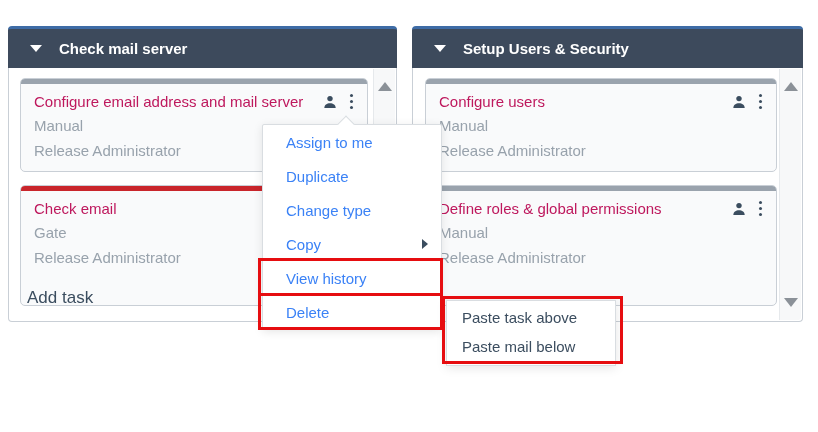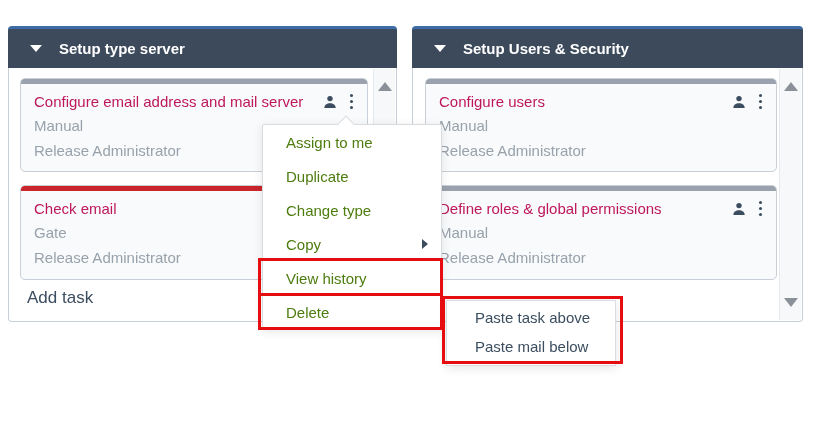--- a/index.html
+++ b/index.html
@@ -55,21 +55,21 @@
   .task-card {
     position:absolute; left:12px;
     background:#f9fafb;
     border:1px solid #c9cfd6;
     border-radius:5px;
     overflow:hidden;
   }
   #phase-0 .task-card { left:11px; width:348px; }
   #phase-1 .task-card { width:352px; }
   .card-1 { top:10px;  height:94px; }
-  .card-2 { top:117px; height:95px; }
+  .card-2 { top:117px; height:121px; }
 
   .card-topbar { height:5px; background:#9aa3ad; }
   .card-topbar.red { background:#c9252b; }
   .card-content { padding:8px 12px 0 13px; }
   .card-titlerow { display:flex; align-items:center; justify-content:space-between; }
   .card-title { font-size:15px; color:#be185d; }
   .card-icons { display:flex; align-items:center; gap:11px; margin-right:1px; }
   .person-icon svg { display:block; }
   .kebab-icon { display:flex; flex-direction:column; gap:3px; padding:2px 1px; }
   .kebab-icon i { width:3px; height:3px; border-radius:50%; background:#3b4d5f; }
@@ -93,21 +93,21 @@
   .menu-notch {
     position:absolute; top:-7px; left:77px;
     width:12px; height:12px; background:#ffffff;
     border-left:1px solid #d9dde1; border-top:1px solid #d9dde1;
     transform:rotate(45deg);
   }
   .menu-item {
     height:34px;
     display:flex; align-items:center; justify-content:space-between;
     padding:0 13px 0 23px;
-    font-size:15px; color:#4d7c0f;
+    font-size:15px; color:#3b82f6;
     cursor:pointer;
   }
   .submenu-arrow {
     width:0; height:0;
     border-top:5px solid transparent;
     border-bottom:5px solid transparent;
     border-left:6px solid #3b4d5f;
   }
 
   
@@ -115,21 +115,21 @@
     position:absolute; left:446px; top:300px; width:170px;
     background:#ffffff;
     border:1px solid #d9dde1;
     box-shadow:0 2px 10px rgba(0,0,0,0.10);
     z-index:11;
     padding:2px 0 4px 0;
   }
   .submenu-item {
     height:29px;
     display:flex; align-items:center;
-    padding-left:28px;
+    padding-left:15px;
     font-size:15px; color:#3b4d5f;
     cursor:pointer;
   }
 
   
   .annotation {
     position:absolute;
     border:3px solid #e60d10;
     z-index:20;
     pointer-events:none;
@@ -137,21 +137,21 @@
   #ann-copy    { left:258px; top:258px; width:185px; height:38px; }
   #ann-paste   { left:258px; top:293px; width:185px; height:37px; }
   #ann-submenu { left:442px; top:296px; width:181px; height:68px; }
 </style>
 </head>
 <body>
 
 <div class="phase" id="phase-0">
   <div class="phase-header">
     <span class="caret-down"></span>
-    <span class="phase-title">Setup type server</span>
+    <span class="phase-title">Check mail server</span>
   </div>
   <div class="phase-body">
 
     <div class="task-card card-1">
       <div class="card-topbar"></div>
       <div class="card-content">
         <div class="card-titlerow">
           <span class="card-title">Configure email address and mail server</span>
           <span class="card-icons">
             <span class="person-icon">

